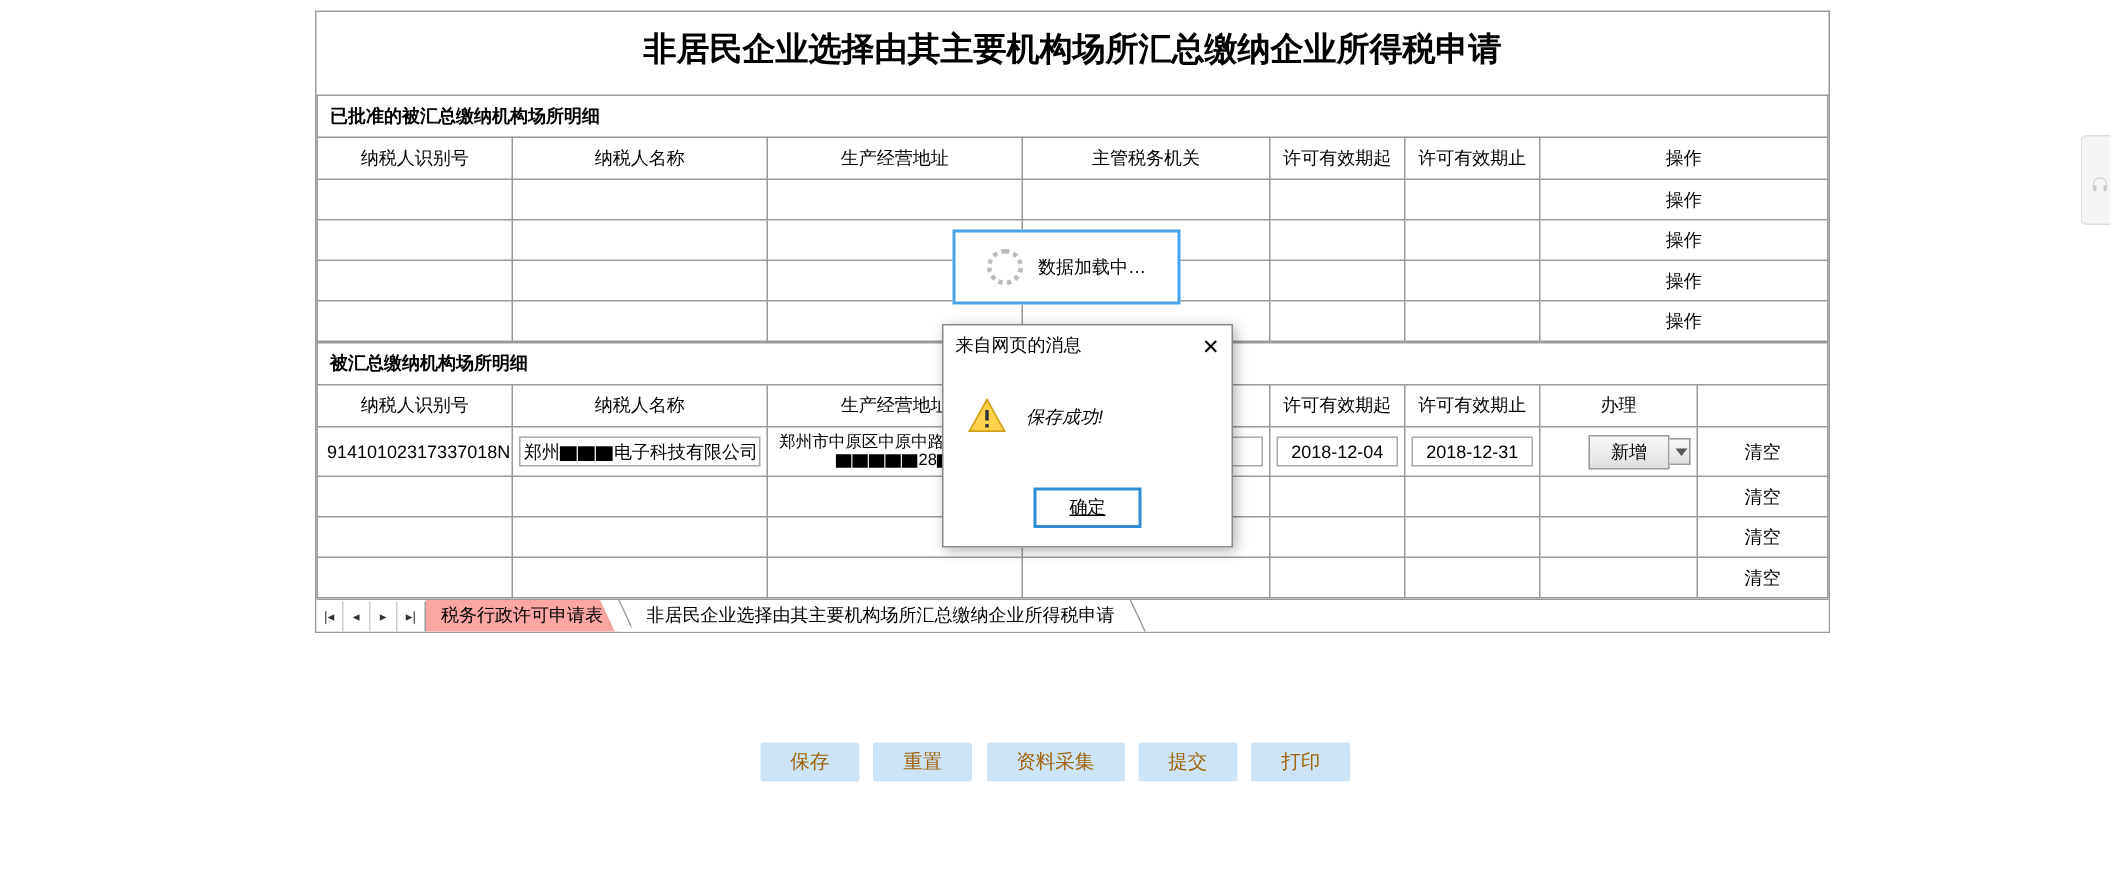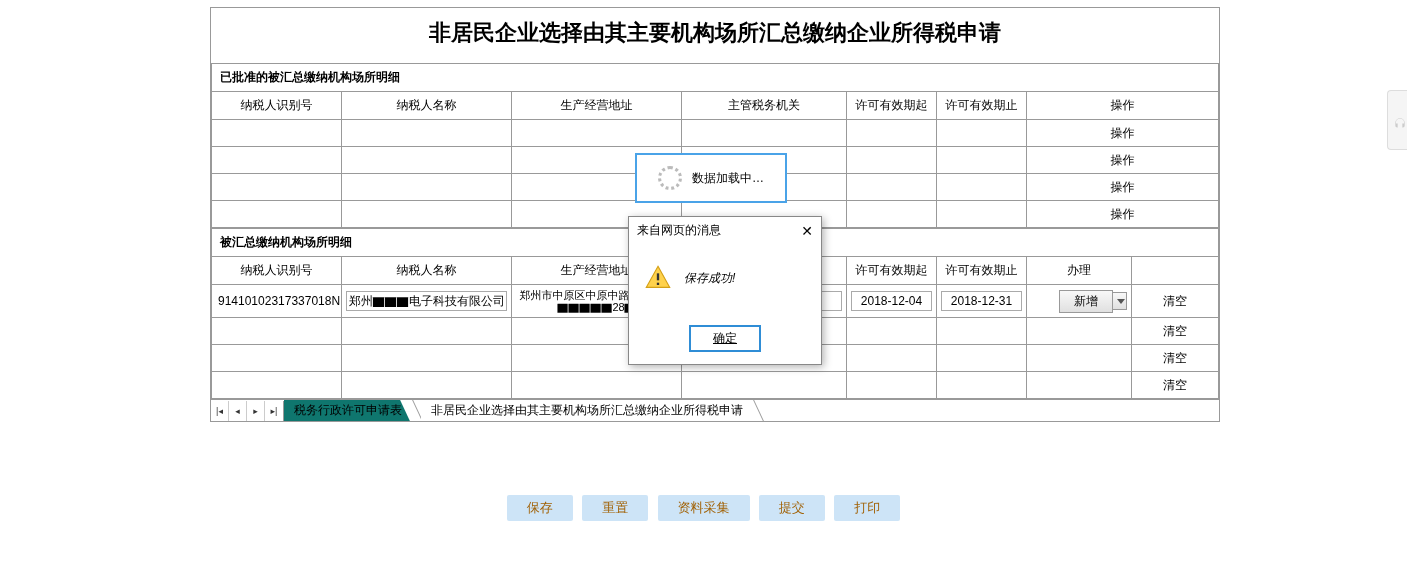--- a/index.html
+++ b/index.html
@@ -125,21 +125,21 @@
       border-right: 1px solid #ccc;
       font-size: 9px;
       cursor: pointer;
       color: #333;
     }
     .nav-btn:last-child { border-right: none; }
     .tab {
       padding: 2px 10px;
       border-right: 1px solid #999;
       font-size: 12px;
-      background: #0f766e;
+      background: #fca5a5;
       position: relative;
     }
     .tab::after {
       content: "";
       position: absolute;
       right: -6px;
       top: 0;
       bottom: 0;
       width: 12px;
       background: #fff;

